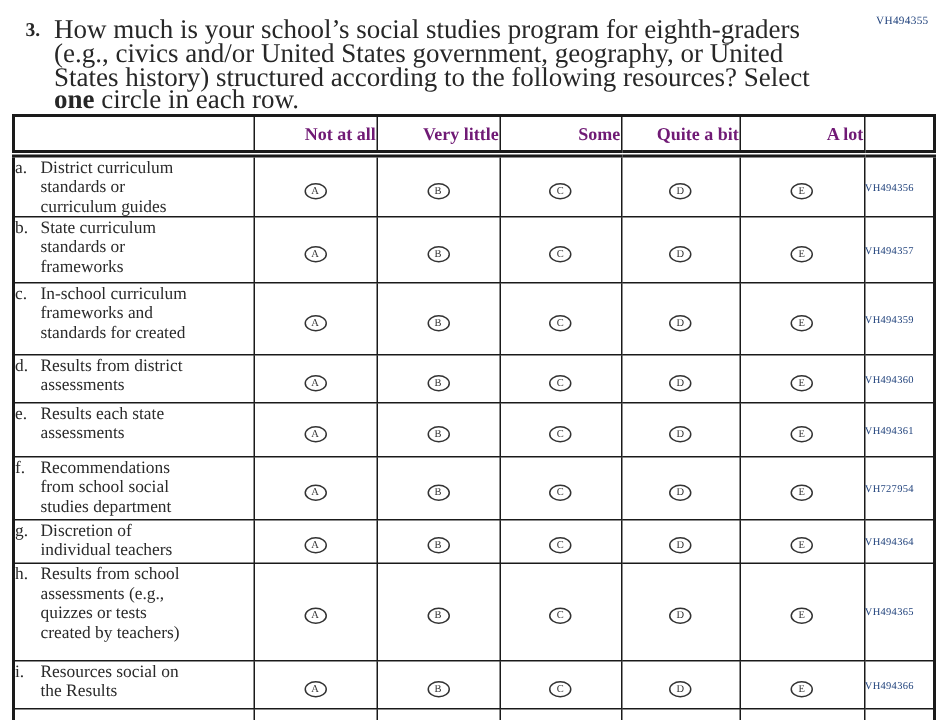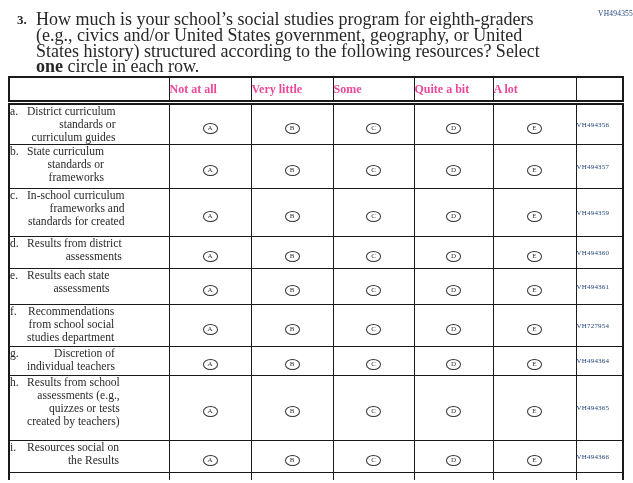--- a/index.html
+++ b/index.html
@@ -11,43 +11,43 @@
   .q-num {
     position:absolute; left:17px; top:12px;
     font-weight:bold; font-size:13px; line-height:15.8px;
   }
   .q-text {
     position:absolute; left:36px; top:12px; width:505px;
     font-size:18px; line-height:15.8px;
   }
   .q-text b { font-weight:bold; }
   .page-code {
-    position:absolute; top:9px; right:0;
+    position:absolute; top:9px; right:14px;
     font-size:7.5px; letter-spacing:0.2px; color:#24457e;
   }
   
   table.matrix {
     position:absolute; left:8px; top:76px; width:614px;
     border-collapse:collapse; table-layout:fixed;
     border:2px solid #1a1a1a; border-bottom:0;
   }
   table.matrix th, table.matrix td { border:1.5px solid #1a1a1a; padding:0; }
   table.matrix thead th {
     border-bottom:5px double #1a1a1a;
-    font-size:12px; font-weight:bold; height:22px; text-align:left;
-    color:#ec4899;
+    font-size:12px; font-weight:bold; height:22px; text-align:right;
+    color:#701a75;
     margin-left:32px;
   }
   td.label-cell {
     vertical-align:top; padding:2px 2px 1px 5px;
     font-size:11.6px; line-height:13px; color:#2a2a2a;
   }
   .label-flex { display:flex; }
   .prefix { width:17px; flex:none; }
-  .line { display:block;text-align:right; }
+  .line { display:block; }
   td.opt { text-align:center; vertical-align:middle; }
   .bubble {
     display:inline-flex; width:13px; height:9px;
     border:1px solid #333333; border-radius:50%;
     align-items:center; justify-content:center;
     font-size:7px; line-height:1; color:#333333;
     font-family:"Liberation Serif", serif;
   }
   td.code-cell {
     text-align:left; vertical-align:middle;

